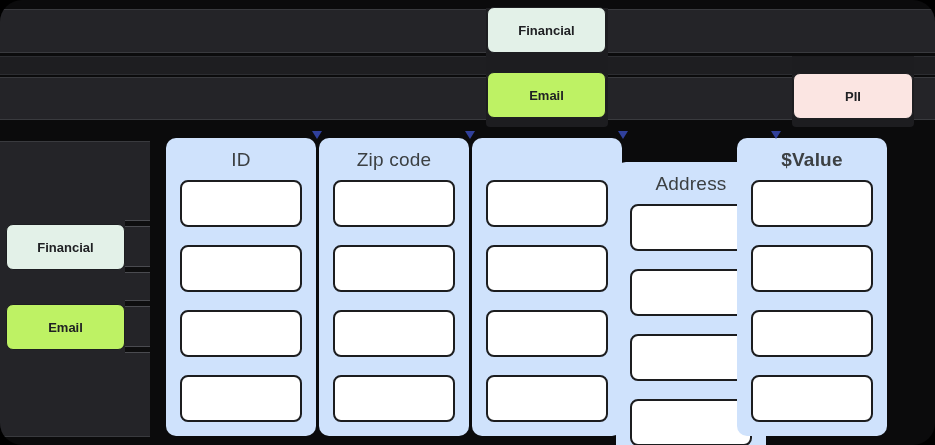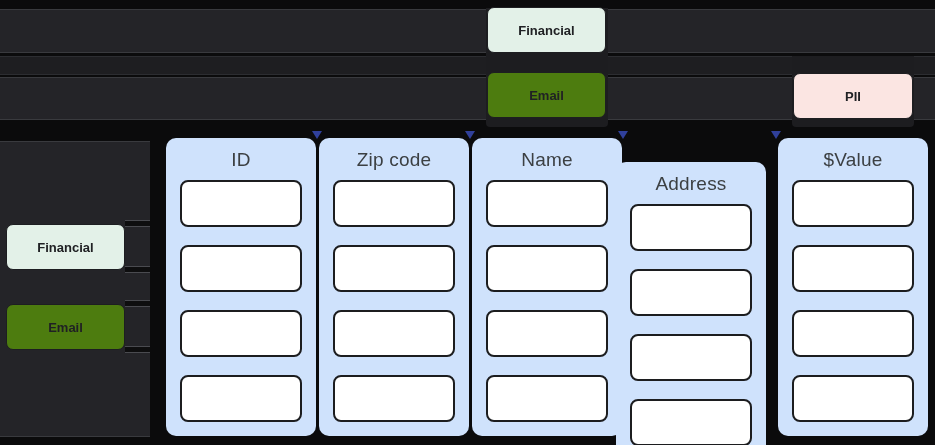--- a/index.html
+++ b/index.html
@@ -2,20 +2,21 @@
 <html><head>
 <meta charset="utf-8">
 <style>
   html,body{margin:0;padding:0;background:#000;}
   #canvas{
     position:relative;
     width:935px;height:445px;
     background:#0b0b0c;
     overflow:hidden;
     font-family:"Liberation Sans","DejaVu Sans",sans-serif;
+    border-radius:22px;
   }
   
   .bar{
     position:absolute;left:0;right:0;
     background:#242428;
     border-top:1.5px solid #393a3e;
     border-bottom:1.5px solid #393a3e;
     box-sizing:border-box;
   }
   #bar-a{top:9px;height:44px;}
@@ -33,21 +34,21 @@
   .chip{
     position:absolute;
     display:flex;align-items:center;justify-content:center;
     border:1.5px solid #1d1e21;
     border-radius:7px;
     font-size:13px;font-weight:bold;color:#202124;
     box-sizing:border-box;
     z-index:5;
   }
   .chip.green{background:#e3f1e8;}
-  .chip.yellow{background:#4d7c0f;}
+  .chip.yellow{background:#bef264;}
   .chip.pink{background:#fbe5e2;}
   #chip-financial-top{left:487px;top:7px;width:119px;height:46px;}
   #chip-email-top{left:487px;top:72px;width:119px;height:46px;}
   #chip-pii-top{left:793px;top:73px;width:120px;height:46px;text-align:center;}
   #chip-financial-side{left:6px;top:224px;width:119px;height:46px;}
   #chip-email-side{left:6px;top:304px;width:119px;height:46px;}
   
   #sidebar-panel{
     position:absolute;left:0;top:141px;width:150px;height:296px;
     background:#242428;
@@ -64,21 +65,21 @@
     z-index:4;
   }
   #stub-1{top:220px;} #stub-2{top:266px;} #stub-3{top:300px;} #stub-4{top:346px;}
   
   .column{
     position:absolute;top:138px;width:150px;height:298px;
     background:#cfe2fc;
     border-radius:10px;
     box-sizing:border-box;
   }
-  #col-0{left:166px;} #col-1{left:319px;} #col-2{left:472px;} #col-3{left:616px;margin-top:24px;} #col-4{left:778px;}
+  #col-0{left:166px;} #col-1{left:319px;} #col-2{left:472px;} #col-3{left:616px;margin-top:24px;} #col-4{left:737px;font-weight:bold;}
   .col-header{
     position:absolute;left:0;right:0;top:11px;
     text-align:center;
     font-size:19px;color:#3c4043;
     letter-spacing:.2px;
   }
   .cell{
     position:absolute;left:14px;width:122px;height:47px;
     background:#ffffff;
     border:2px solid #1c1d1f;
@@ -140,21 +141,20 @@
     <div class="cell r3"></div>
   </div>
   <div class="column" id="col-1">
     <div class="col-header">Zip code</div>
     <div class="cell r0"></div>
     <div class="cell r1"></div>
     <div class="cell r2"></div>
     <div class="cell r3"></div>
   </div>
   <div class="column" id="col-2">
-    <div class="col-header">Name</div>
     <div class="cell r0"></div>
     <div class="cell r1"></div>
     <div class="cell r2"></div>
     <div class="cell r3"></div>
   </div>
   <div class="column" id="col-3">
     <div class="col-header">Address</div>
     <div class="cell r0"></div>
     <div class="cell r1"></div>
     <div class="cell r2"></div>

